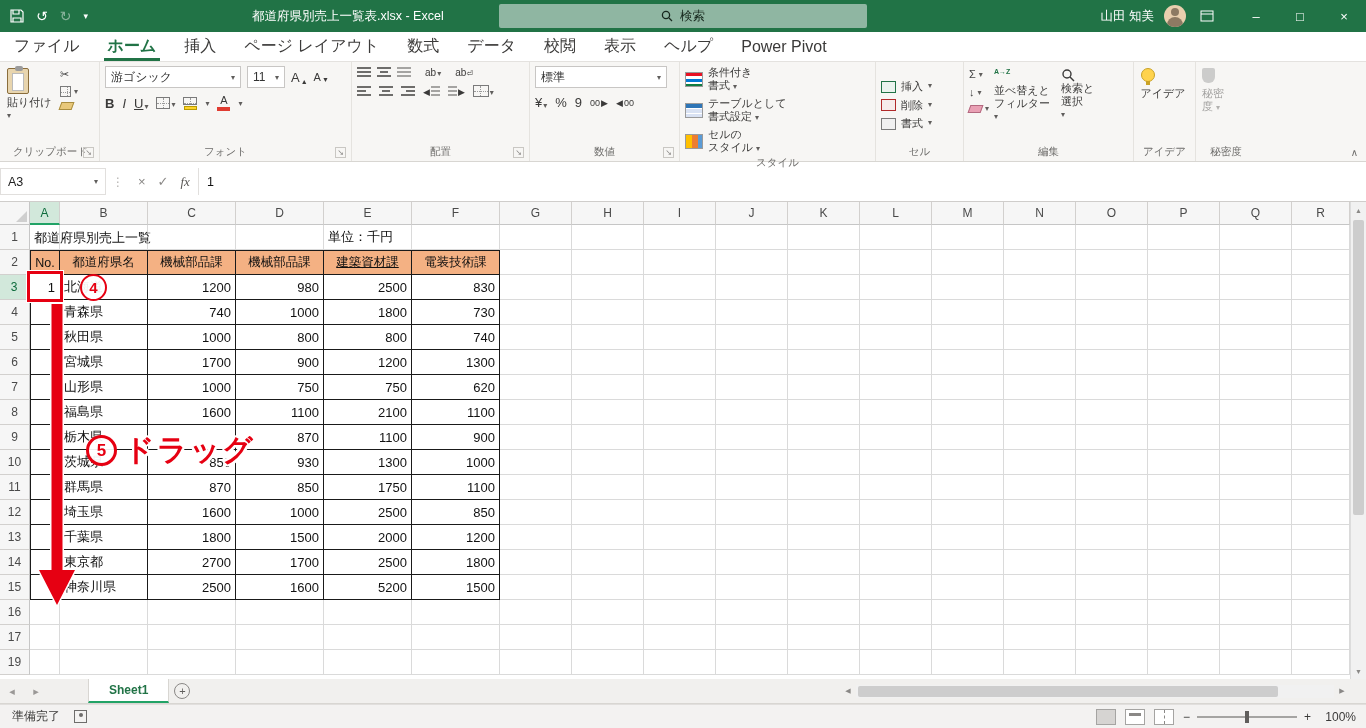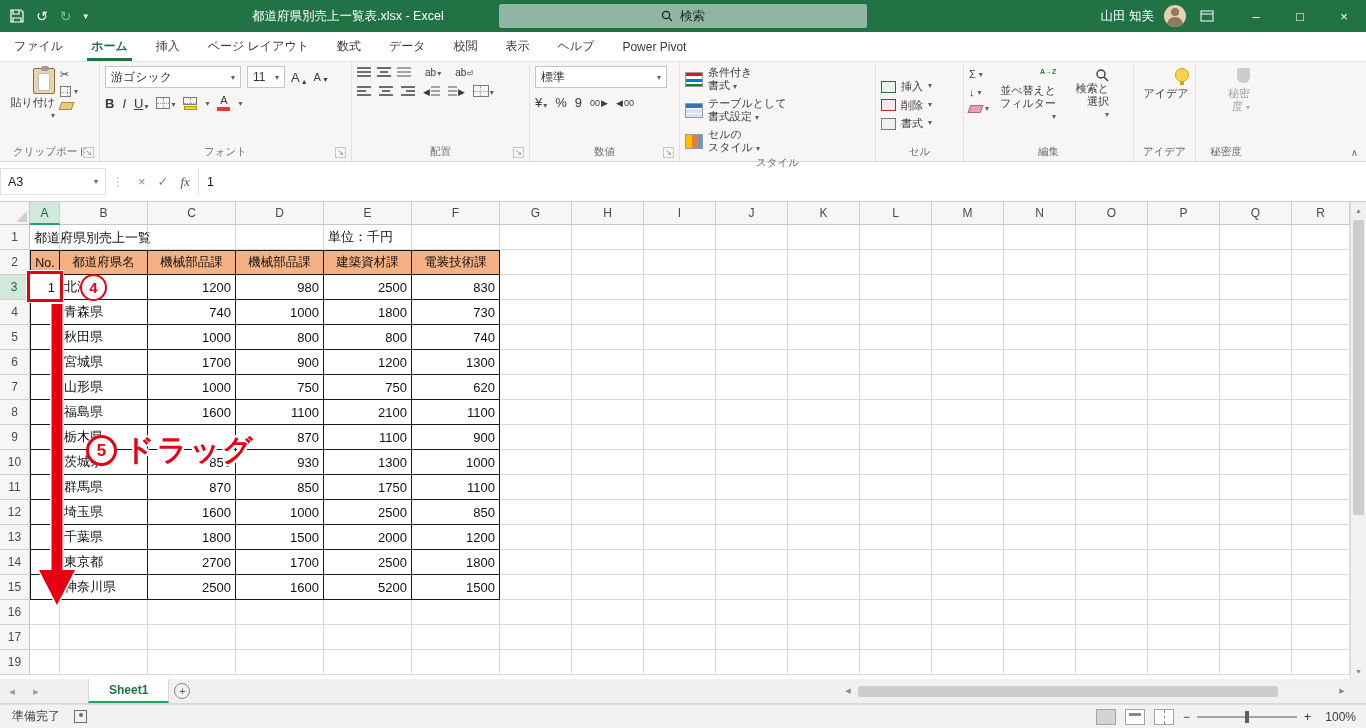--- a/index.html
+++ b/index.html
@@ -17,36 +17,36 @@
   .tb-right { position:absolute; right:0; top:0; height:32px; display:flex; align-items:center; }
   .username { font-size:12.5px; margin-right:10px; }
   .avatar { width:22px; height:22px; border-radius:50%; background:#e9cfae; margin-right:14px; position:relative; overflow:hidden; }
   .avatar::before { content:""; position:absolute; left:7px; top:3px; width:8px; height:8px; border-radius:50%; background:#8d7a63; }
   .avatar::after { content:""; position:absolute; left:3px; top:12px; width:16px; height:10px; border-radius:8px 8px 0 0; background:#8d7a63; }
   .tbicon { width:34px; text-align:center; font-size:13px; }
   .winbtn { width:44px; height:32px; display:flex; align-items:center; justify-content:center; font-size:13px; }
 
   
   .tabrow { height:30px; background:#fff; display:flex; align-items:stretch; border-bottom:1px solid #e4e2df; position:relative; }
-  .rtab { padding:12px 14px; font-size:12px; color:#3b3a39; display:flex; align-items:center; cursor:default; position:relative; white-space:nowrap; }
+  .rtab { padding:12px 14px; font-size:16px; color:#3b3a39; display:flex; align-items:center; cursor:default; position:relative; white-space:nowrap; }
   .rtab.active { color:#217346; font-weight:bold; }
   .rtab.active::after { content:""; position:absolute; left:10px; right:10px; bottom:0; height:3px; background:#217346; }
   .tabrow-right { position:absolute; right:10px; top:0; height:30px; display:flex; gap:6px; align-items:center; }
   .trbtn { display:flex; align-items:center; gap:5px; font-size:12px; color:#217346; border:1px solid #e0dedb; border-radius:3px; padding:3px 10px; background:#fff; }
 
   
   .ribbon { height:100px; background:#f7f6f4; border-bottom:1px solid #d8d6d2; display:flex; position:relative; padding-left:2px; }
   .rgroup { display:flex; flex-direction:column; border-right:1px solid #e5e3df; padding:4px 5px 0; position:relative; }
   .rg-content { flex:1; display:flex; align-items:flex-start; gap:5px; }
   .rg-label { height:17px; font-size:10.5px; color:#6e6d6b; text-align:center; line-height:15px; position:relative; }
   .dlg { position:absolute; right:0; bottom:3px; font-size:8px; color:#8a8886; border:1px solid #c9c7c3; width:11px; height:11px; line-height:9px; }
   .dd { font-size:8px; color:#605e5c; }
   .mini { font-size:11px; color:#444; display:flex; align-items:center; gap:3px; }
   .vcol { display:flex; flex-direction:column; gap:5px; padding-top:2px; }
-  .bigbtn { display:flex; flex-direction:column; align-items:flex-end; width:48px; font-size:11px; color:#3b3a39; text-align:center; line-height:13px; padding-top:2px; }
+  .bigbtn { display:flex; flex-direction:column; align-items:flex-start; width:48px; font-size:11px; color:#3b3a39; text-align:center; line-height:13px; padding-top:2px; }
   .paste-clip { width:22px; height:26px; background:#e8d5ae; border:1px solid #8a6d3b; border-radius:2px; position:relative; margin-bottom:2px; }
   .paste-clip::before { content:""; position:absolute; left:4px; top:4px; right:4px; bottom:2px; background:#fff; border:1px solid #bbb; }
   .paste-clip::after { content:""; position:absolute; left:7px; top:-3px; width:8px; height:5px; background:#9b9b9b; border-radius:2px; }
   .selbox { background:#fff; border:1px solid #c8c6c4; height:22px; display:flex; align-items:center; font-size:12px; color:#333; padding:0 5px; justify-content:space-between; }
   .fr { display:flex; align-items:center; gap:6px; }
   .fr2 { display:flex; align-items:center; gap:8px; margin-top:7px; }
   .glyphbtn { font-size:13px; color:#3b3a39; display:flex; align-items:flex-end; gap:1px; }
   .glyphbtn b { font-weight:bold; } .glyphbtn i { font-style:italic; } .glyphbtn u { text-decoration:underline; }
   .colorbar { display:inline-flex; flex-direction:column; align-items:center; line-height:11px; font-size:12px; color:#3b3a39; }
   .colorbar .bar { width:13px; height:4px; margin-top:1px; }
@@ -577,21 +577,21 @@
           </div>
           <div class="cell th ttop" style="width: 88px;">
             <span>都道府県名</span>
           </div>
           <div class="cell th ttop" style="width: 88px;">
             <span>機械部品課</span>
           </div>
           <div class="cell th ttop" style="width: 88px;">
             <span>機械部品課</span>
           </div>
-          <div class="cell th ttop" style="width: 88px;">
+          <div class="cell th ttop" style="width: 88px; text-decoration: underline;">
             <span>建築資材課</span>
           </div>
           <div class="cell th ttop" style="width: 88px;">
             <span>電装技術課</span>
           </div>
           <div class="cell" style="width: 72px;">
             <span></span>
           </div>
           <div class="cell" style="width: 72px;">
             <span></span>

